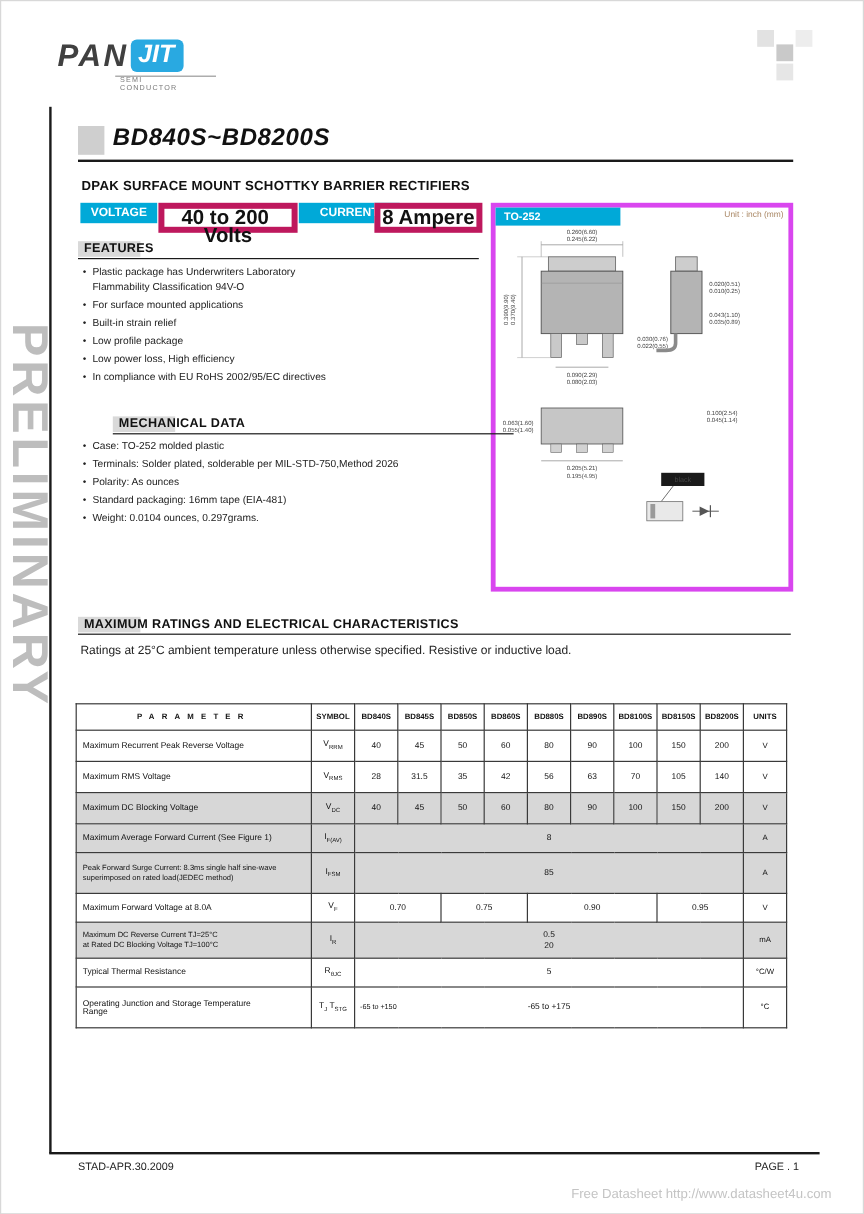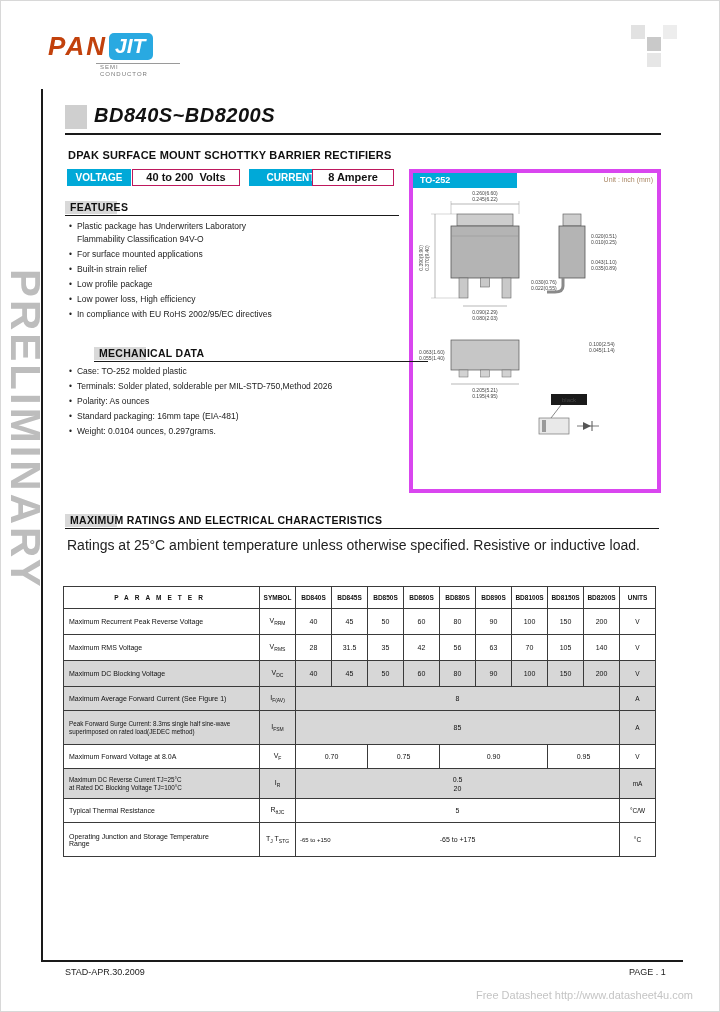--- a/index.html
+++ b/index.html
@@ -5,21 +5,21 @@
   html,body{margin:0;padding:0;background:#ffffff;}
   .page{
     position:relative;width:720px;height:1012px;background:#fff;
     border:1px solid #d8d8d8;box-sizing:border-box;overflow:hidden;
     font-family:"Liberation Sans", sans-serif;color:#111;
   }
   .abs{position:absolute;}
 
   
   .logo-row{display:flex;align-items:center;}
-  .pan{color:#c2410c;font-weight:bold;font-style:italic;font-size:26px;letter-spacing:2px;}
+  .pan{color:#404040;font-weight:bold;font-style:italic;font-size:26px;letter-spacing:2px;}
   .jit{background:#29a9e1;color:#fff;font-weight:bold;font-style:italic;font-size:21px;
        padding:1px 8px 2px 6px;border-radius:5px;margin-left:2px;}
   .logo-line{width:84px;border-top:1px solid #9a9a9a;margin-left:48px;margin-top:1px;}
   .logo-sub{font-size:6px;color:#7a7a7a;letter-spacing:1px;margin-left:52px;line-height:7px;}
 
   .deco{position:absolute;}
 
   
   .watermark{
     position:absolute;left:2px;top:268px;writing-mode:vertical-rl;
@@ -29,43 +29,43 @@
   .rule-v{position:absolute;left:40px;top:88px;width:2px;height:872px;background:#1a1a1a;}
   .rule-footer{position:absolute;left:40px;top:959px;width:642px;height:2px;background:#1a1a1a;}
 
   .title-marker{position:absolute;left:64px;top:104px;width:22px;height:24px;background:#cfcfcf;}
   .page-title{position:absolute;left:93px;top:103px;font-size:20px;font-weight:bold;letter-spacing:.5px;font-style:italic;}
   .title-underline{position:absolute;left:64px;top:132px;width:596px;height:2px;background:#1a1a1a;}
   .subtitle{position:absolute;left:67px;top:148px;font-size:11px;font-weight:bold;letter-spacing:.2px;}
 
   .badge-label{position:absolute;height:17px;background:#00a9d8;color:#fff;font-size:10px;
     font-weight:bold;text-align:center;line-height:17px;}
-  .badge-value{position:absolute;height:15px;background:#fff;border:1px solid #be185d;
-    font-size:11px;font-weight:bold;text-align:center;line-height:15px;}
+  .badge-value{position:absolute;height:15px;background:#fff;border:5px solid #be185d;
+    font-size:17px;font-weight:bold;text-align:center;line-height:15px;}
 
   
   .pkg-box{position:absolute;left:408px;top:168px;width:252px;height:324px;border:4px solid #d946ef;
     box-sizing:border-box;background:#fff;}
   .pkg-head{position:relative;height:15px;}
   .pkg-head-cyan{position:absolute;left:0;top:0;width:104px;height:15px;background:#00a9d8;
     color:#fff;font-size:9px;font-weight:bold;line-height:15px;padding-left:7px;box-sizing:border-box;}
   .pkg-unit{position:absolute;right:4px;top:3px;font-size:7px;color:#aa8866;}
 
   
   .sec{position:absolute;}
   .sec .marker{position:absolute;left:0;top:0;width:52px;height:13px;background:#d9d9d9;}
   .sec .sec-title{position:relative;font-size:10.5px;font-weight:bold;letter-spacing:.3px;padding-left:5px;}
   .sec .sec-line{border-bottom:1.5px solid #1a1a1a;margin-top:2px;}
 
   .li{display:flex;font-size:8.5px;line-height:13px;margin-bottom:2px;color:#222;}
   .li .btxt{max-width:296px;}
   .li::before{content:"\2022";margin-right:5px;margin-left:2px;}
   .feat .li:first-child .btxt{max-width:200px;}
 
-  .note{position:absolute;left:66px;top:536px;font-size:14px;color:#222;}
+  .note{position:absolute;left:66px;top:536px;font-size:10px;color:#222;}
 
   
   table.ratings{position:absolute;left:62px;top:585px;border-collapse:collapse;table-layout:fixed;
     width:592px;font-size:7px;color:#111;}
   table.ratings th,table.ratings td{border:1px solid #3a3a3a;padding:0 2px;text-align:center;overflow:hidden;}
   table.ratings th{font-weight:bold;font-size:6.5px;}
   .param-cell{text-align:left !important;padding-left:5px !important;font-size:7px;}
   .shaded td{background:#d7d7d7;}
   table.ratings sub{font-size:5px;}
   .sym-cell{font-size:7px;}

